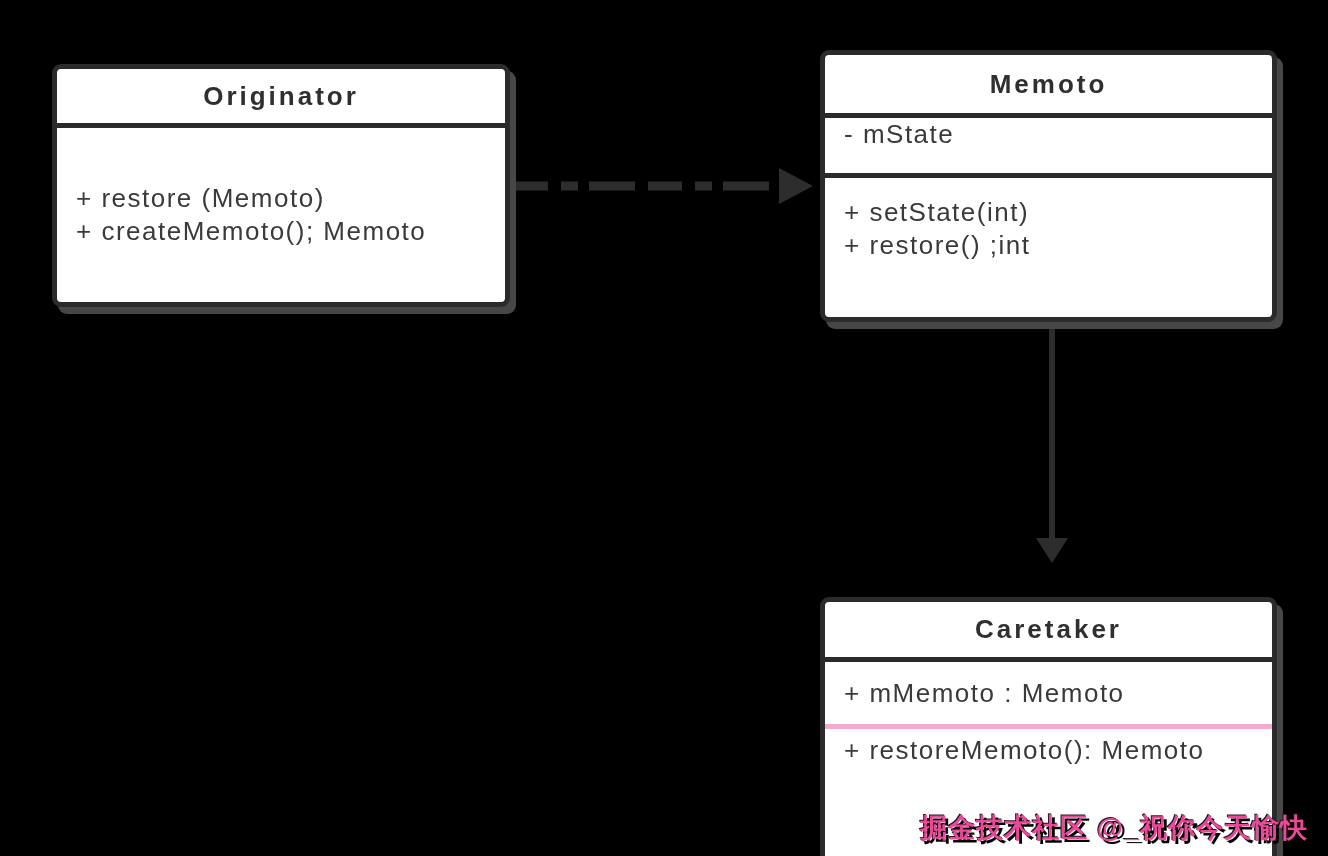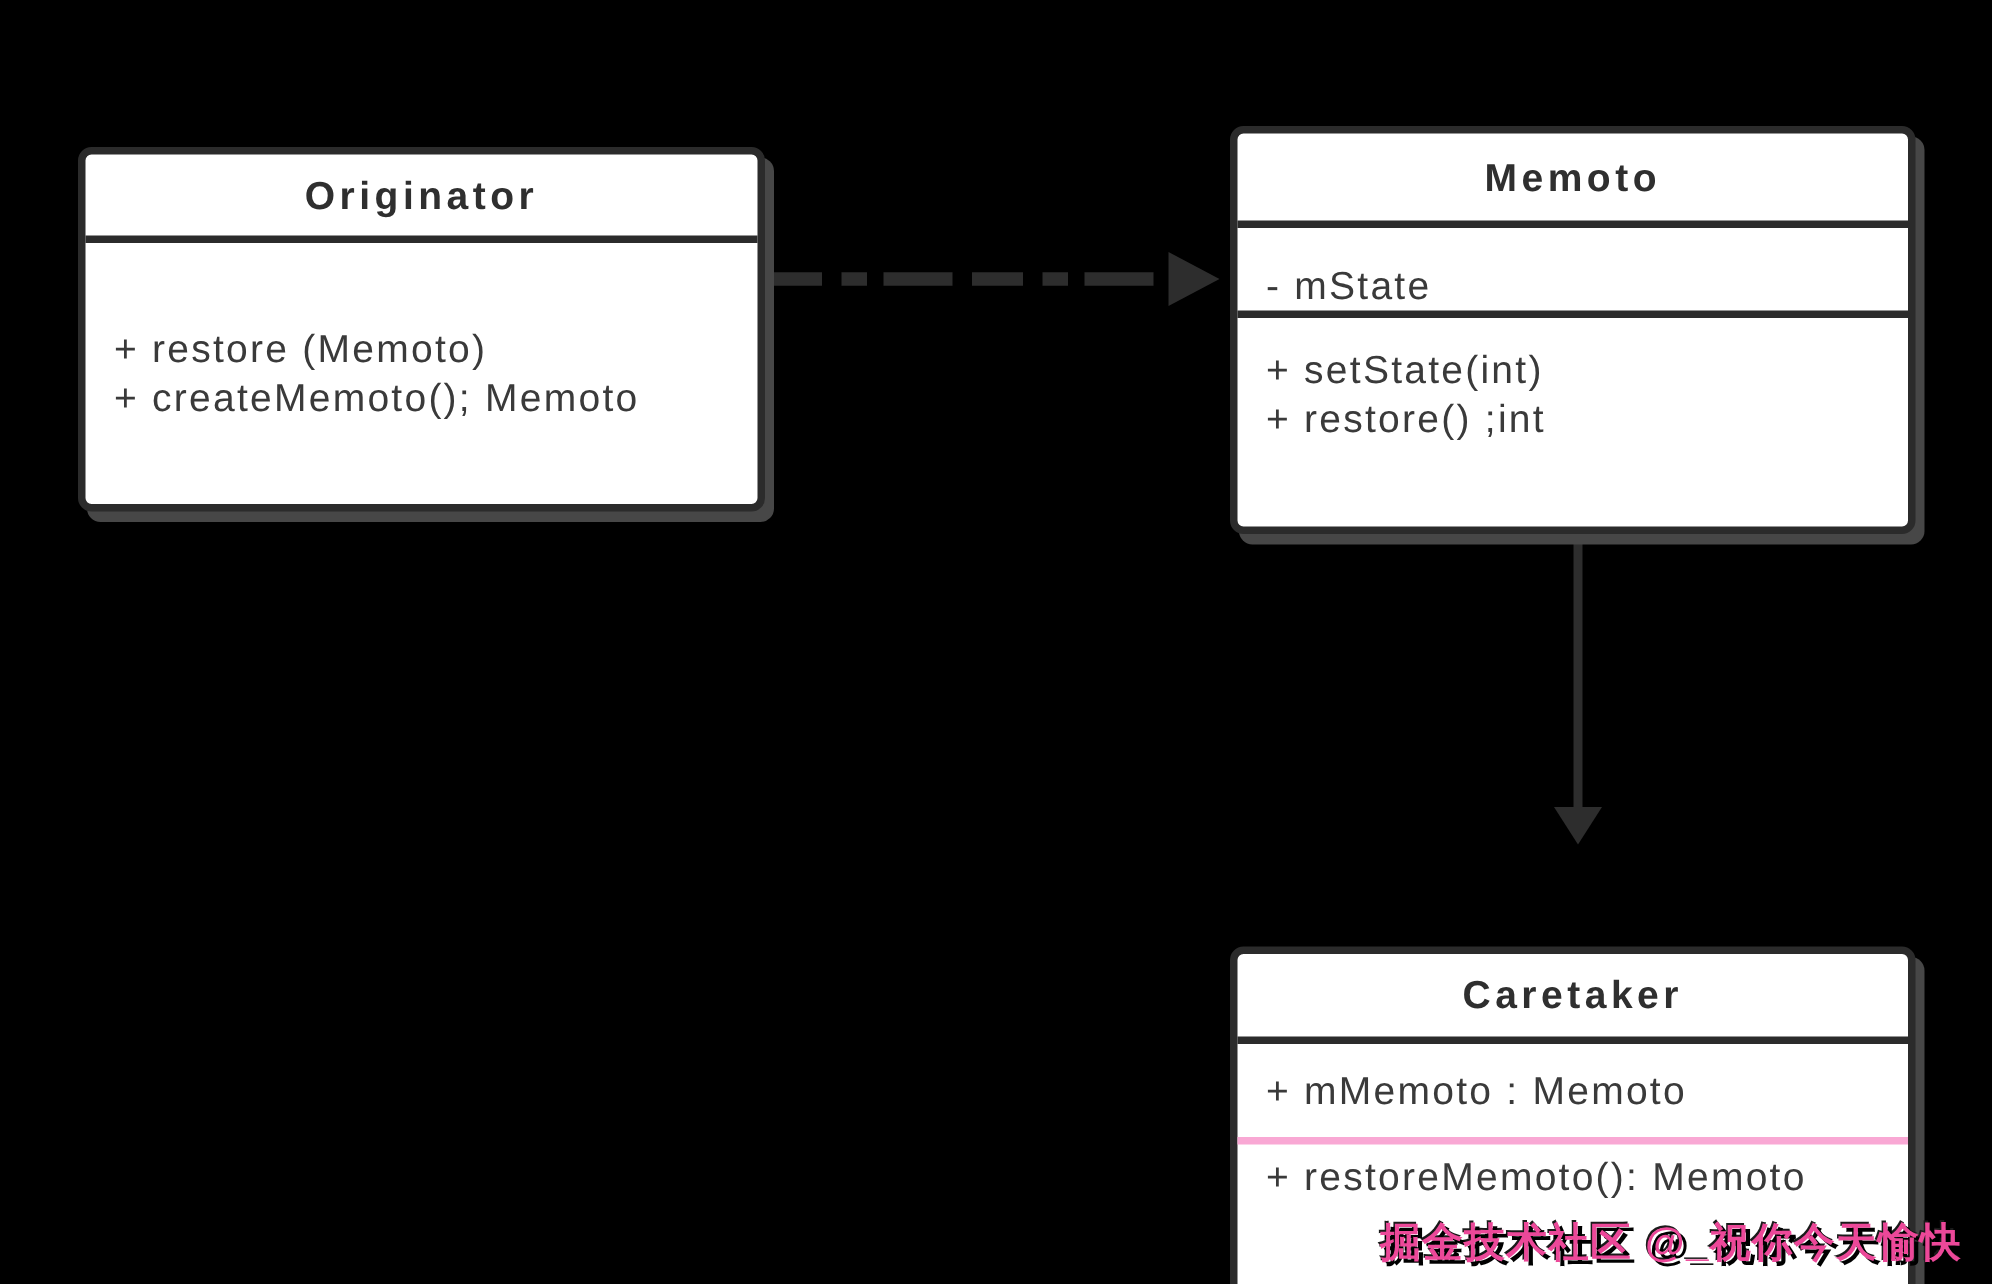--- a/index.html
+++ b/index.html
@@ -23,21 +23,20 @@
   }
   .uml-box {
     position: absolute;
     background: #ffffff;
     border: 5px solid #2b2b2b;
     border-radius: 9px;
     box-shadow: 6px 7px 0 #474747;
     z-index: 2;
     display: flex;
     flex-direction: column;
-    margin-top: 34px;
   }
   .uml-title {
     flex: 0 0 auto;
     display: flex;
     align-items: center;
     justify-content: center;
     font-weight: bold;
     font-size: 26px;
     letter-spacing: 3px;
     color: #2f2f2f;
@@ -64,21 +63,21 @@
     justify-content: center;
   }
   
   #box-memoto { left: 820px; top: 50px; width: 457px; height: 272px; }
   #box-memoto .uml-title { height: 63px; }
   #box-memoto .compartment.attrs {
     height: 60px;
     border-bottom: 5px solid #2b2b2b;
     display: flex;
     flex-direction: column;
-    justify-content: flex-end;
+    justify-content: flex-start;
   }
   #box-memoto .compartment.methods { flex: 1 1 auto; padding-top: 18px; }
   
   #box-caretaker { left: 820px; top: 597px; width: 457px; height: 276px; }
   #box-caretaker .uml-title { height: 60px; }
   #box-caretaker .compartment.attrs {
     height: 67px;
     border-bottom: 5px solid #f9a8d4;
     display: flex;
     flex-direction: column;

